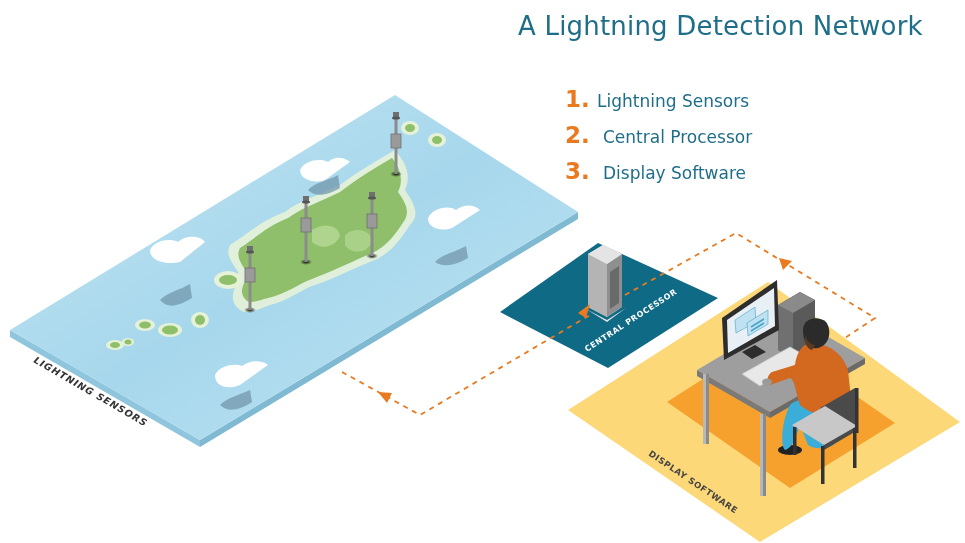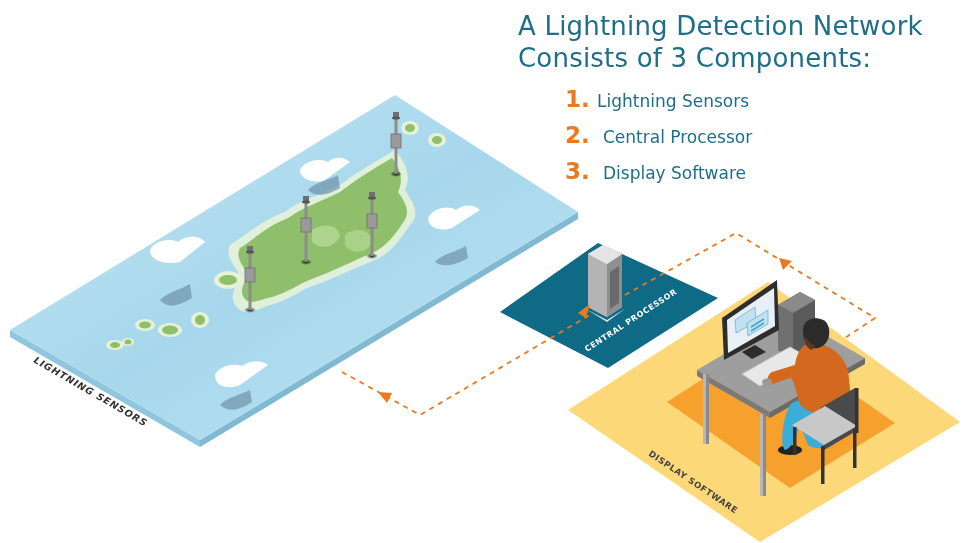--- a/index.html
+++ b/index.html
@@ -184,21 +184,20 @@
     <path d="M625,295 L736,233 L875,318 L845,338"></path>
   </g>
   <polygon points="378,392 392,393 387,403" fill="#ea7a1f"></polygon>
   <polygon points="578,313 590,304 586,318" fill="#ea7a1f"></polygon>
   <polygon points="779,258 792,261 783,270" fill="#ea7a1f"></polygon>
 </svg>
 </div>
 
 <div class="title">
   <div>A Lightning Detection Network</div>
-  <div>Consists of 3 Components:</div>
 </div>
 
 <div class="list">
   <div class="li">
     <span class="num">1.</span>
     <span class="lbl lbl1">Lightning Sensors</span>
   </div>
   <div class="li">
     <span class="num" style="width:38px">2.</span>
     <span class="lbl">Central Processor</span>

